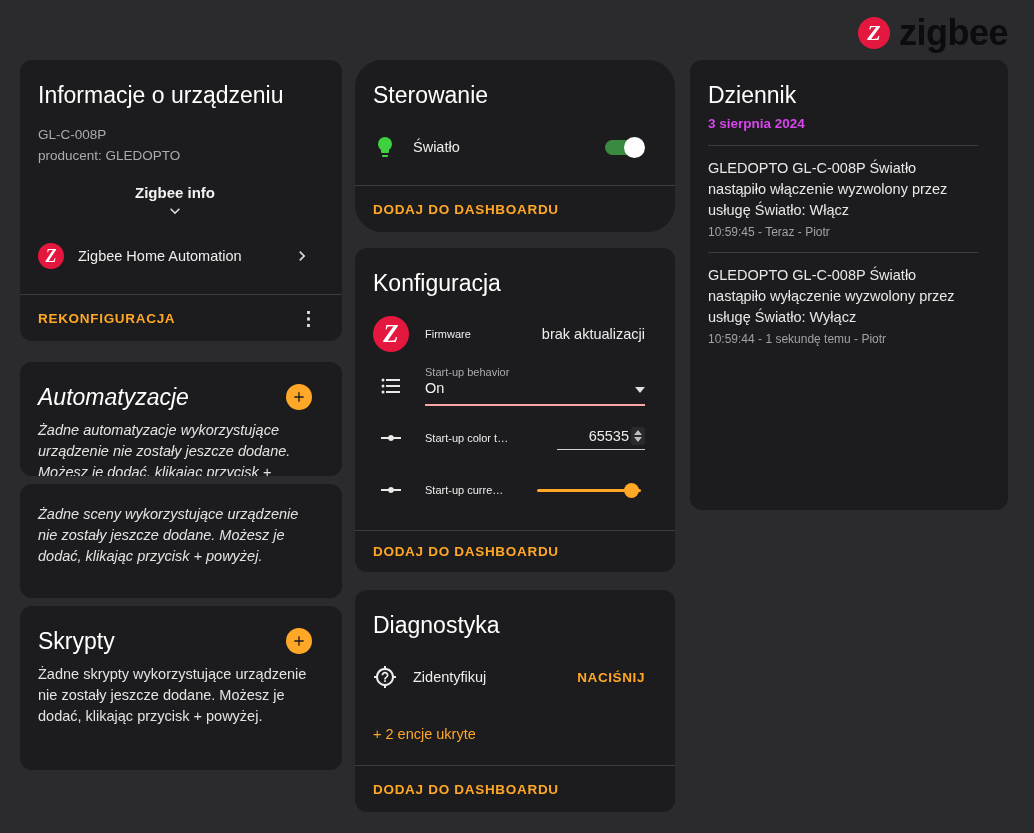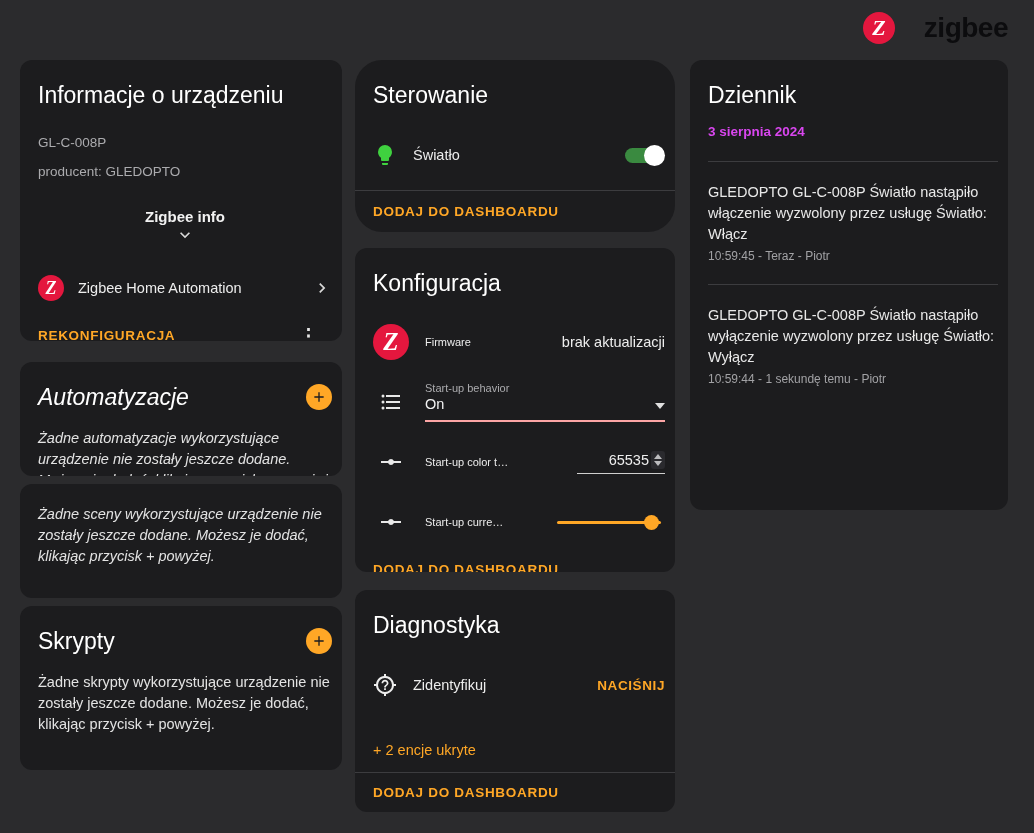--- a/index.html
+++ b/index.html
@@ -14,37 +14,37 @@
   
   .topbar { position:absolute; top:12px; right:26px; display:flex; align-items:center; gap:9px; }
   .zlogo {
     display:inline-flex; align-items:center; justify-content:center;
     background: var(--zigbee_red, #e4173e); color:#fff; border-radius:50%;
     font-weight:bold; font-style:italic; font-family:"Liberation Serif", serif;
   }
   .zlogo.lg { width:32px; height:32px; font-size:22px; }
   .zlogo.md { width:36px; height:36px; font-size:25px; }
   .zlogo.sm { width:26px; height:26px; font-size:18px; }
-  .wordmark { font-size:28px; font-weight:bold; letter-spacing:-0.5px; color:#0c0c0e;margin-left:20px; }
+  .wordmark { font-size:36px; font-weight:bold; letter-spacing:-0.5px; color:#0c0c0e; }
 
   
   .columns { display:flex; align-items:flex-start; padding:60px 26px 16px 20px; }
   .col { display:flex; flex-direction:column; }
   .col.left  { width:322px; }
   .col.mid   { width:320px; margin-left:13px; margin-right:15px; }
   .col.right { width:318px; }
 
   .card {
     background: var(--card_bg, #1c1c1e);
     border-radius:12px;
     display:flex; flex-direction:column;
     overflow:hidden;
     width:100%;
   }
-  .card-content { padding:20px 10px 14px 18px; flex:1; display:flex; flex-direction:column;gap:8px; }
+  .card-content { padding:20px 30px 14px 18px; flex:1; display:flex; flex-direction:column; }
   .card h1 { font-size:23px; font-weight:400; color:#ffffff; line-height:30px; }
   .divider { height:1px; background:#3c3c3f; width:100%; }
   .card-actions {
     padding:0 18px; height:46px; display:flex; align-items:center; justify-content:space-between;
   }
   .txt-btn {
     background:none; border:none; cursor:pointer;
     color: var(--accent, #ffa726); font-family:inherit;
     font-size:13.5px; font-weight:bold; letter-spacing:0.7px;
   }

